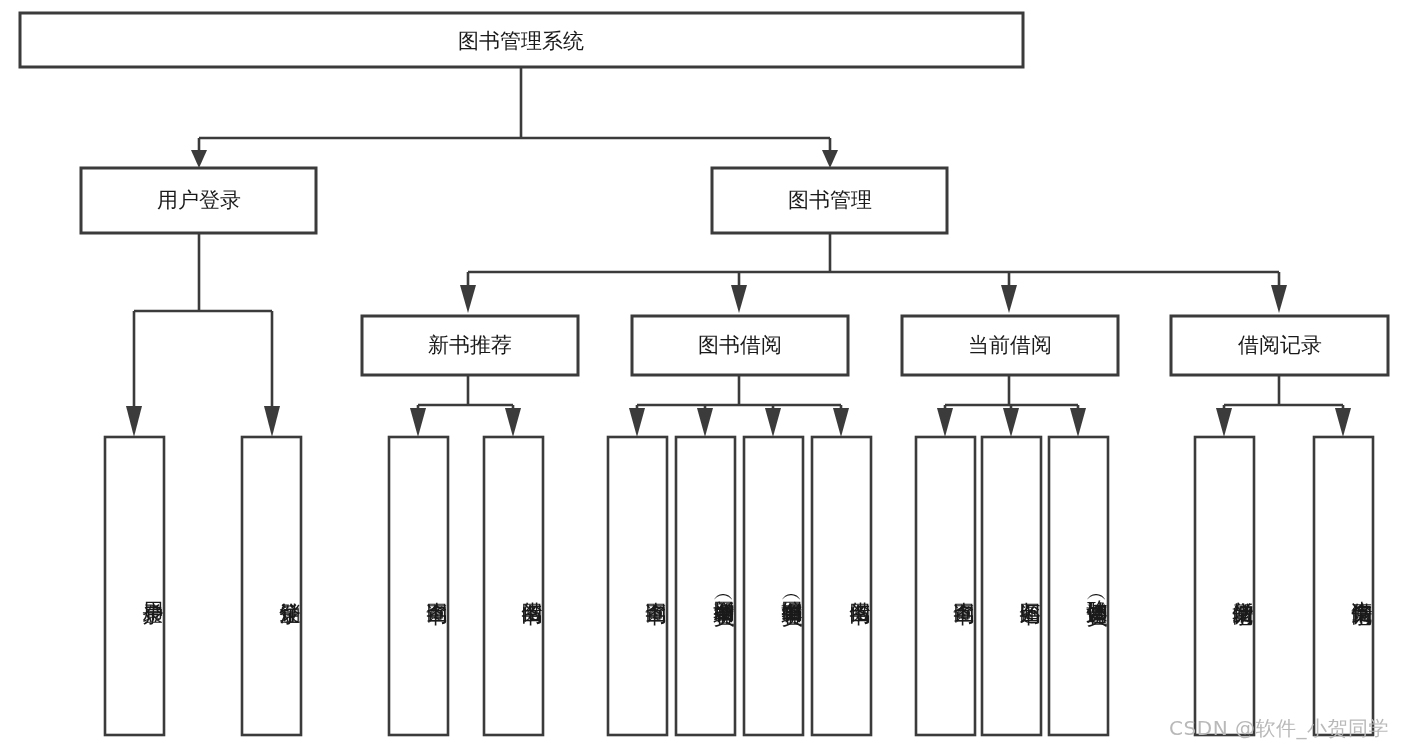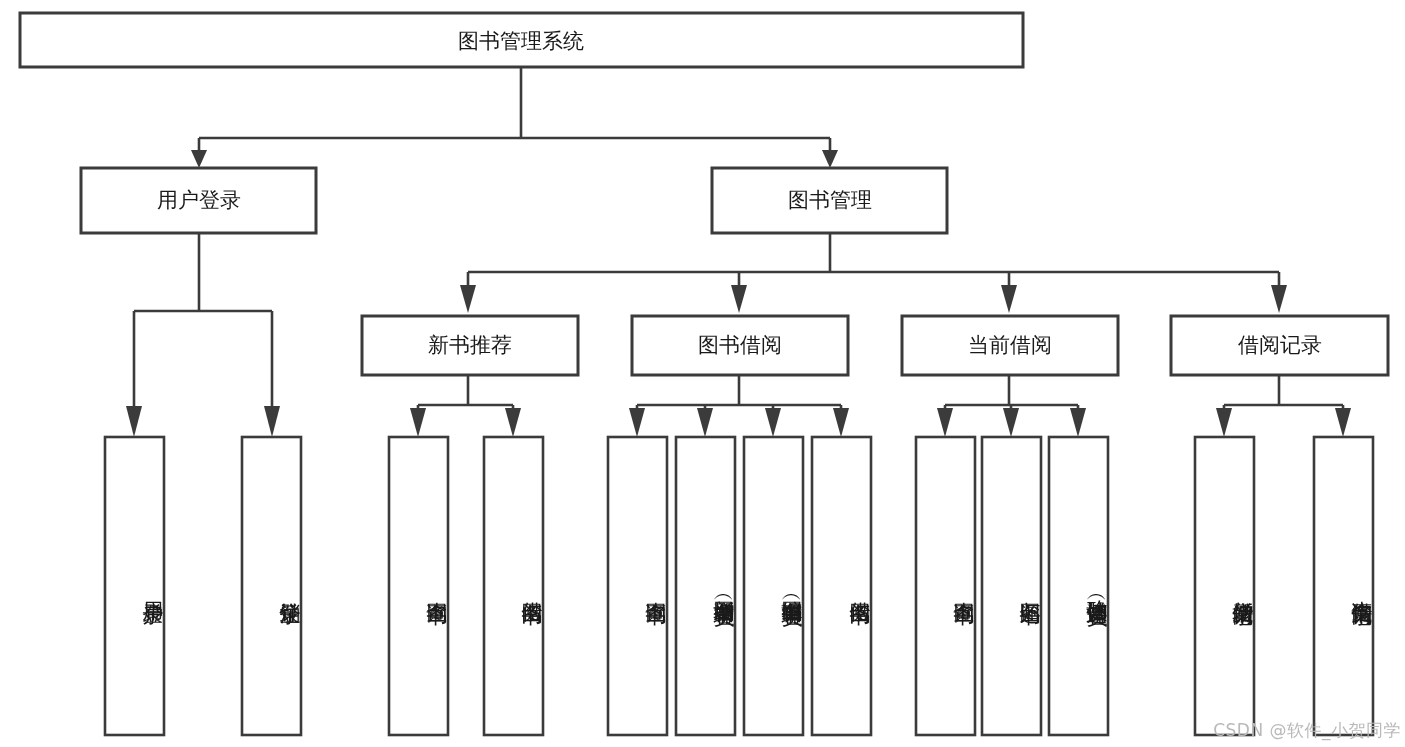--- a/index.html
+++ b/index.html
@@ -64,24 +64,24 @@
     color: #1a1a1a;
     letter-spacing: 1px;
     display: flex;
     align-items: flex-start;
     justify-content: center;
     white-space: nowrap;
     pointer-events: none;
   }
   .watermark {
     position: absolute;
-    right: 4px;
+    right: 16px;
     bottom: 5px;
     font-family: "DejaVu Sans", "Liberation Sans", sans-serif;
-    font-size: 17px;
+    font-size: 20px;
     color: #b9b9b9;
     letter-spacing: 0.5px;
     white-space: nowrap;
   }
 </style>
 </head>
 <body>
 
 <div id="diagram-root">
 

